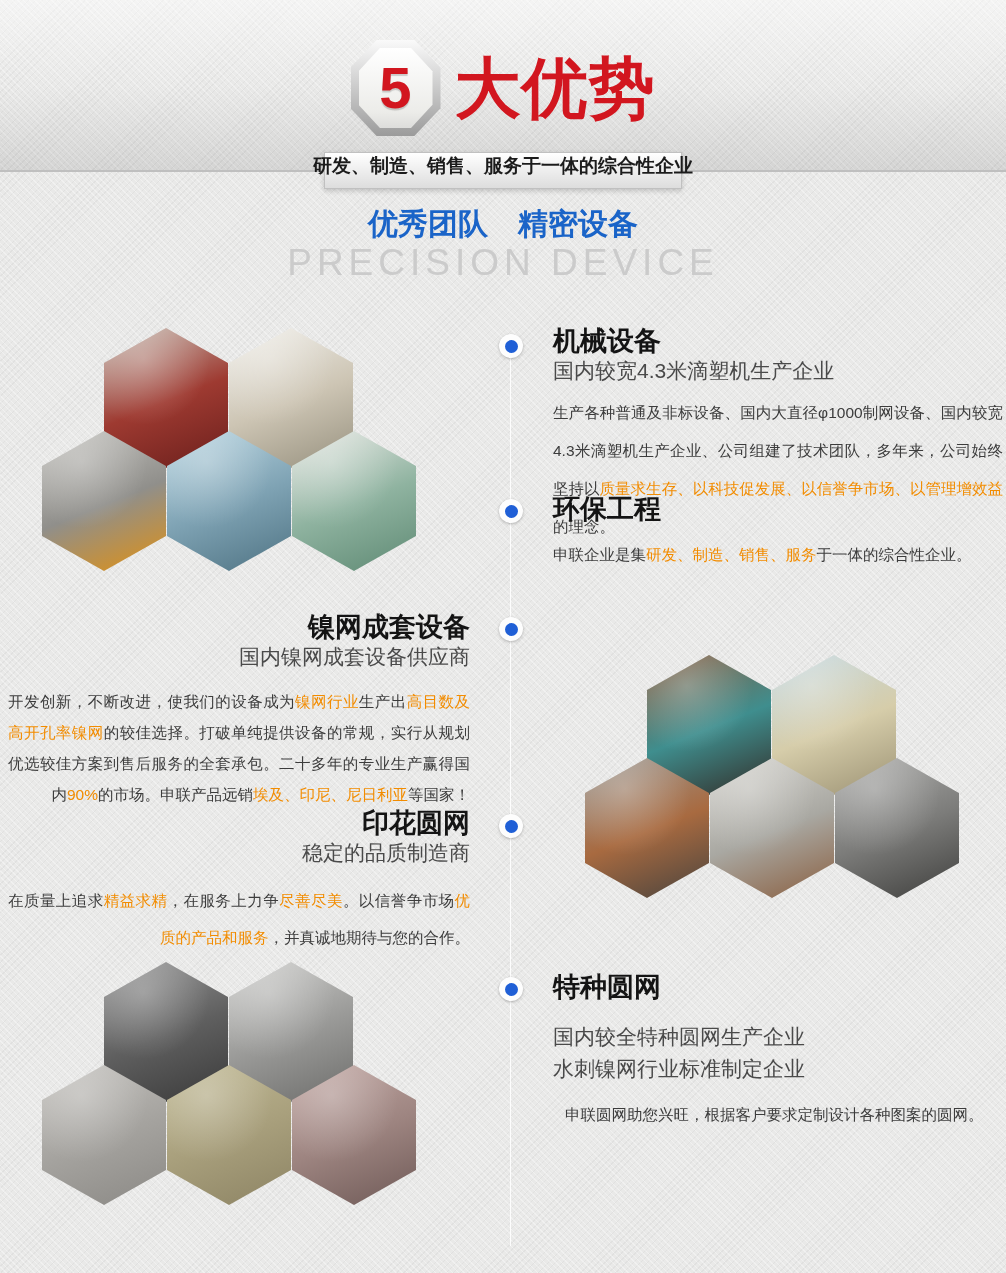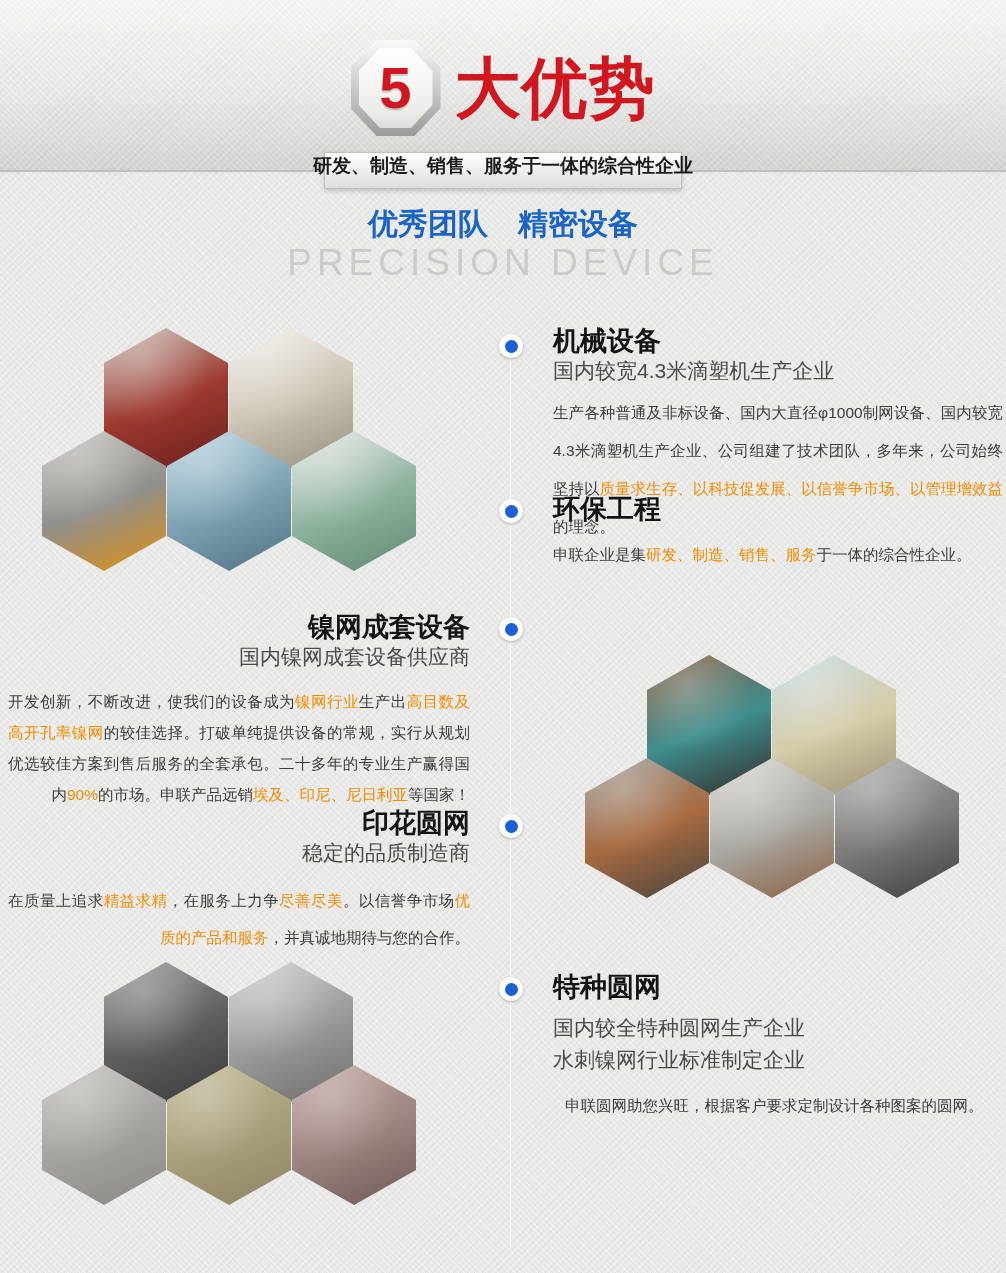--- a/index.html
+++ b/index.html
@@ -67,21 +67,21 @@
     position:absolute;width:24px;height:24px;border-radius:50%;background:#fdfdfd;
     box-shadow:0 1px 3px rgba(0,0,0,.25);display:flex;align-items:center;justify-content:center;z-index:2;
   }
   .bullet i{display:block;width:13px;height:13px;border-radius:50%;background:var(--bullet);}
   
   .sec{position:absolute;}
   .sec-right{left:553px;width:450px;text-align:left;}
   .sec-left{left:8px;width:462px;text-align:right;}
   .sec-title{font-size:27px;font-weight:bold;color:var(--ink);line-height:34px;}
   .sec-sub{font-size:21px;color:var(--sub);line-height:26px;}
-  .sec-sub2{font-size:21px;color:var(--sub);line-height:32px;margin-top:8px;}
+  .sec-sub2{font-size:21px;color:var(--sub);line-height:32px;margin-top:17px;}
   .sec-para{font-size:15.5px;color:var(--body);}
   .para-right{margin-top:10px;line-height:38px;text-align:justify;}
   .para-left-a{margin-top:16px;line-height:31px;text-align:justify;text-align-last:right;}
   .para-left-b{margin-top:16px;line-height:37px;text-align:justify;text-align-last:right;}
   .para-plain{margin-top:18px;line-height:24px;margin-left:12px;}
   .sec-para .hl{color:var(--orange);font-weight:normal;}
   
   .hex{
     position:absolute;width:124px;height:140px;
     clip-path:polygon(50% 0,100% 25%,100% 75%,50% 100%,0 75%,0 25%);

